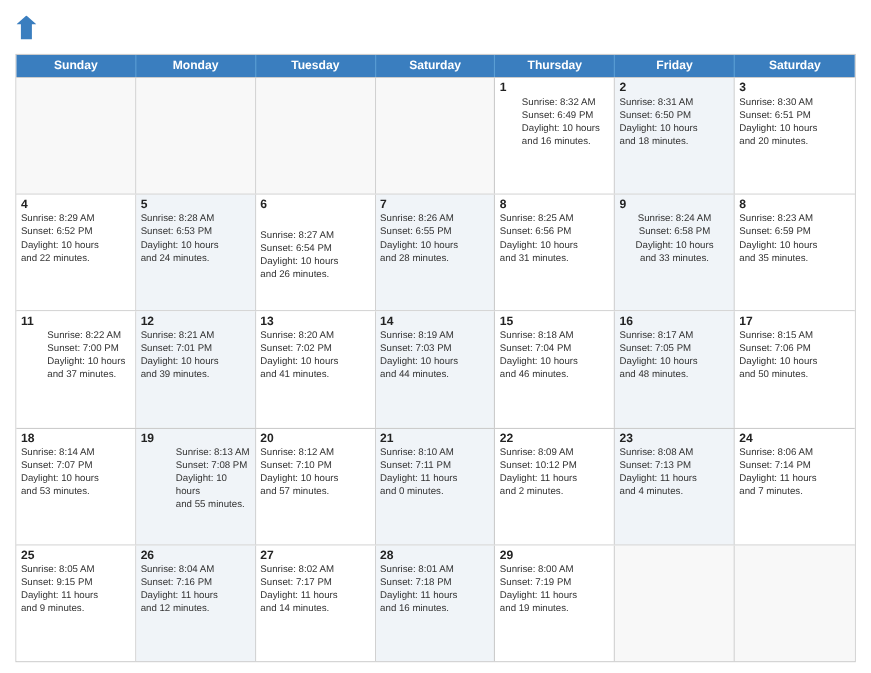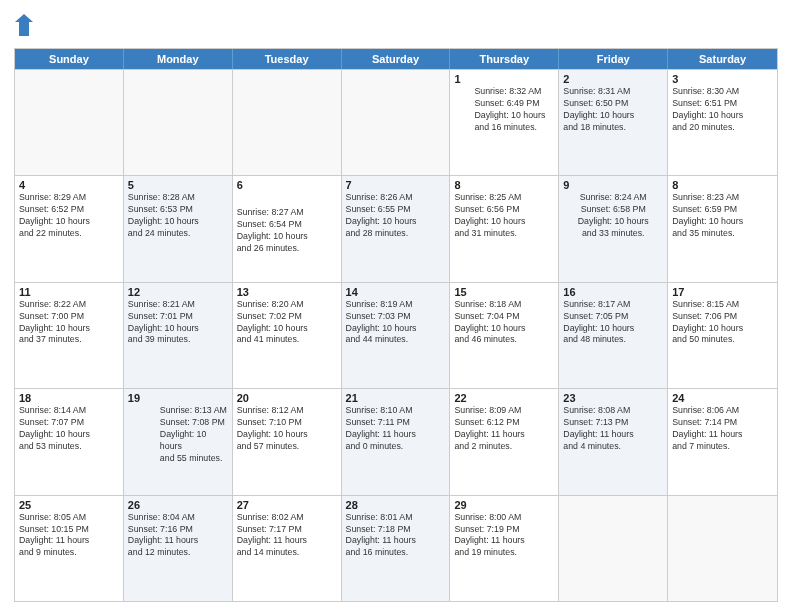--- a/index.html
+++ b/index.html
@@ -216,21 +216,21 @@
             <span class="day-num">8</span>
             <div class="cell-text" style="white-space: pre-line;">Sunrise: 8:23 AM
 Sunset: 6:59 PM
 Daylight: 10 hours
 and 35 minutes.</div>
           </div>
         </div>
         <div class="cal-row">
           <div class="cal-cell">
             <span class="day-num">11</span>
-            <div class="cell-text" style="white-space: pre-line;">Sunrise: 8:22 AM
+            <div class="cell-text" style="white-space: pre-line; margin-left: 24px;">Sunrise: 8:22 AM
 Sunset: 7:00 PM
 Daylight: 10 hours
 and 37 minutes.</div>
           </div>
           <div class="cal-cell shaded">
             <span class="day-num">12</span>
             <div class="cell-text" style="white-space: pre-line;">Sunrise: 8:21 AM
 Sunset: 7:01 PM
 Daylight: 10 hours
 and 39 minutes.</div>
@@ -296,21 +296,21 @@
           <div class="cal-cell shaded">
             <span class="day-num">21</span>
             <div class="cell-text" style="white-space: pre-line;">Sunrise: 8:10 AM
 Sunset: 7:11 PM
 Daylight: 11 hours
 and 0 minutes.</div>
           </div>
           <div class="cal-cell">
             <span class="day-num">22</span>
             <div class="cell-text" style="white-space: pre-line;">Sunrise: 8:09 AM
-Sunset: 6:12 PM
+Sunset: 10:12 PM
 Daylight: 11 hours
 and 2 minutes.</div>
           </div>
           <div class="cal-cell shaded">
             <span class="day-num">23</span>
             <div class="cell-text" style="white-space: pre-line;">Sunrise: 8:08 AM
 Sunset: 7:13 PM
 Daylight: 11 hours
 and 4 minutes.</div>
           </div>
@@ -319,21 +319,21 @@
             <div class="cell-text" style="white-space: pre-line;">Sunrise: 8:06 AM
 Sunset: 7:14 PM
 Daylight: 11 hours
 and 7 minutes.</div>
           </div>
         </div>
         <div class="cal-row">
           <div class="cal-cell">
             <span class="day-num">25</span>
             <div class="cell-text" style="white-space: pre-line;">Sunrise: 8:05 AM
-Sunset: 10:15 PM
+Sunset: 9:15 PM
 Daylight: 11 hours
 and 9 minutes.</div>
           </div>
           <div class="cal-cell shaded">
             <span class="day-num">26</span>
             <div class="cell-text" style="white-space: pre-line;">Sunrise: 8:04 AM
 Sunset: 7:16 PM
 Daylight: 11 hours
 and 12 minutes.</div>
           </div>

